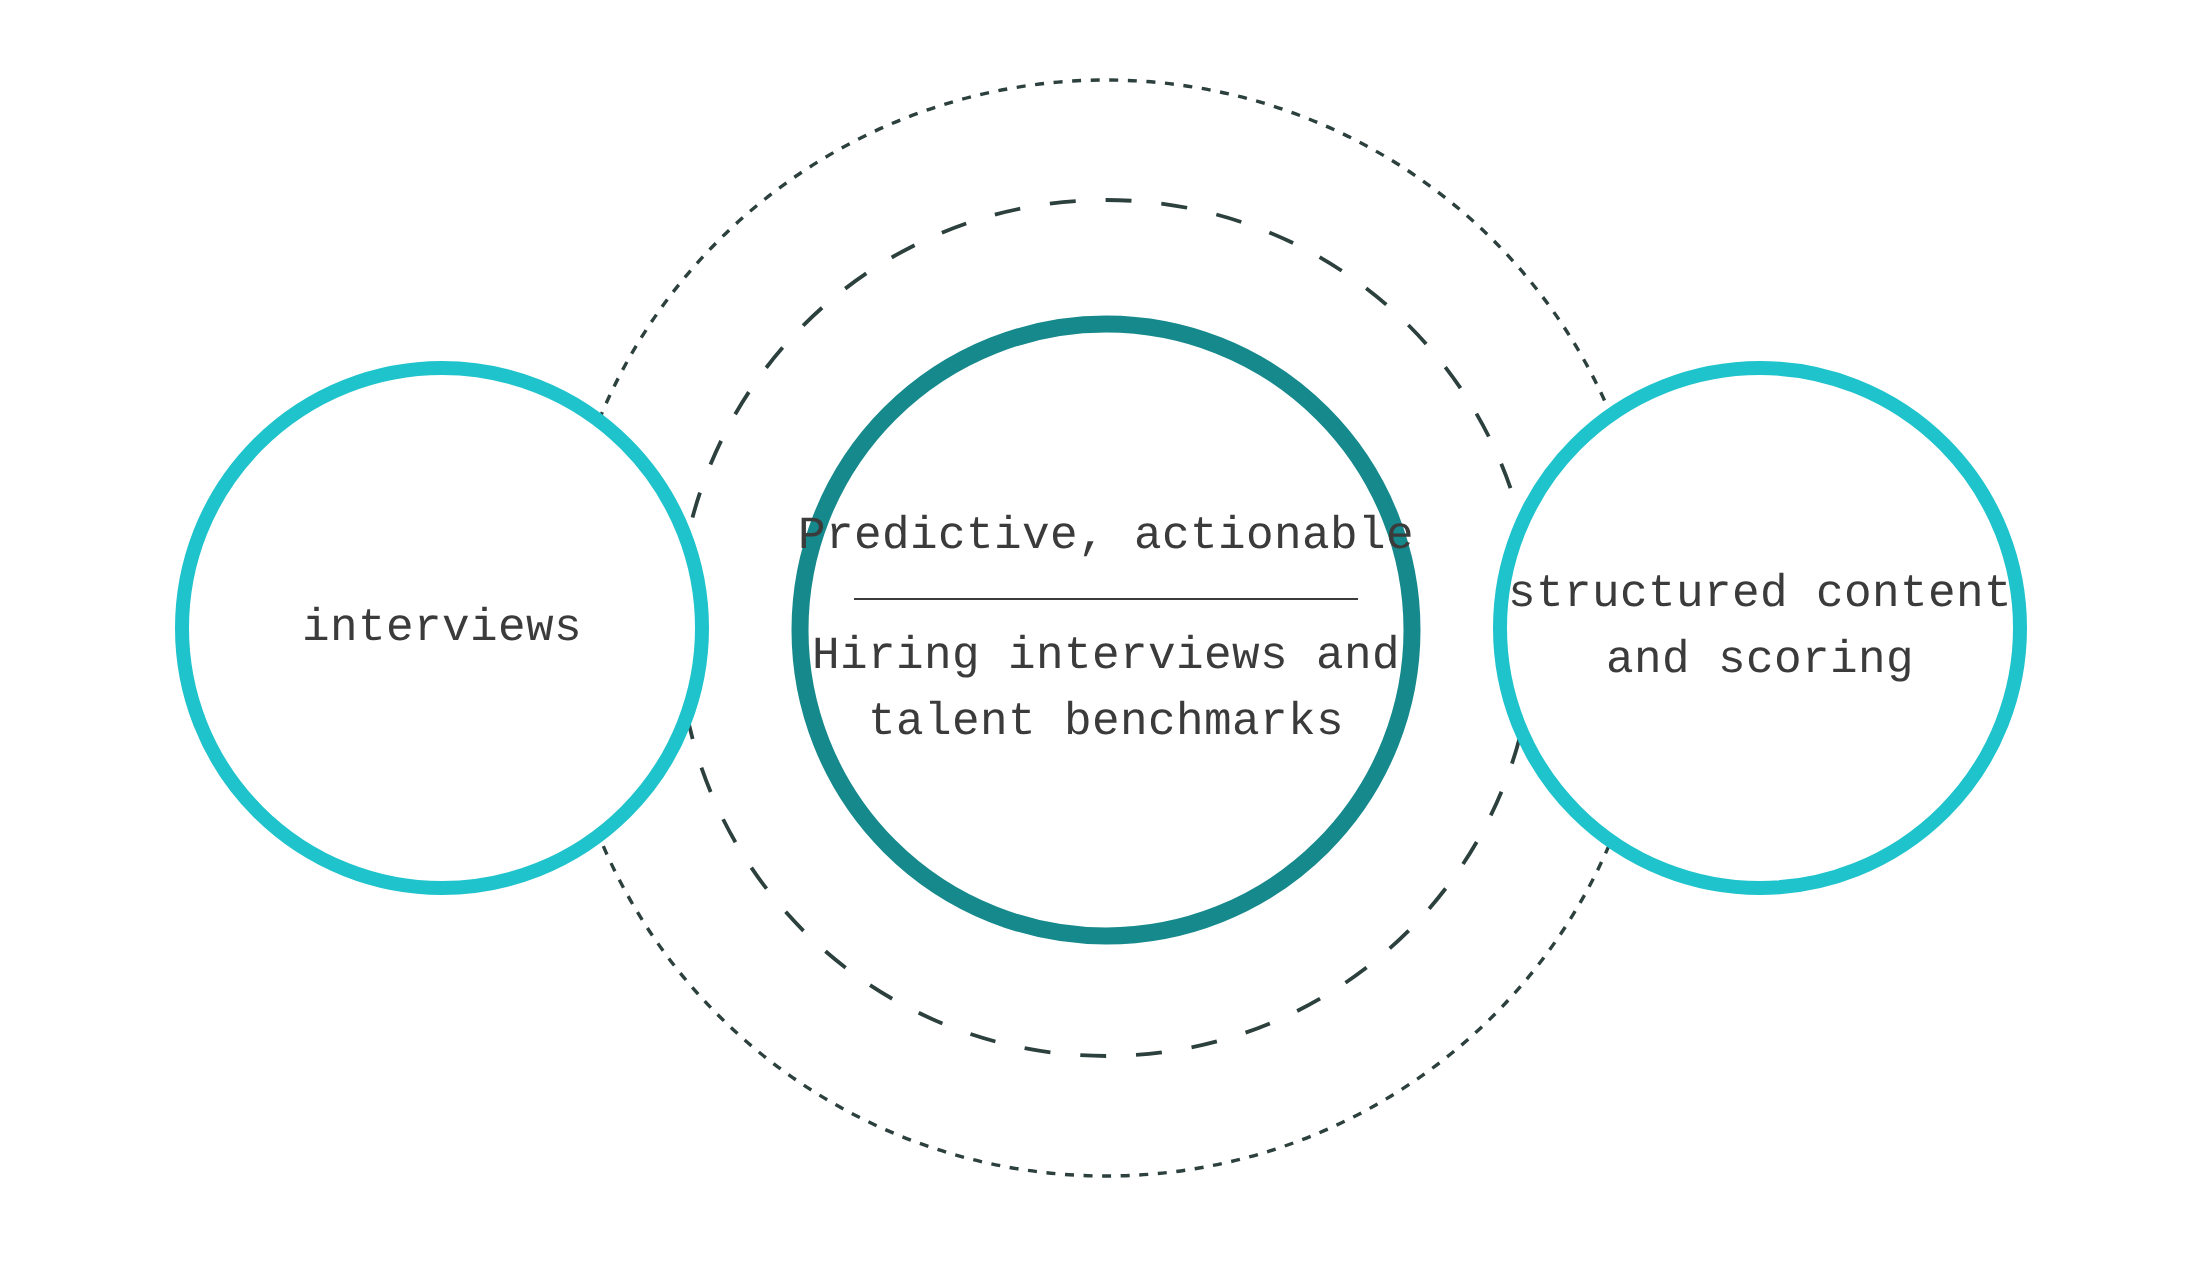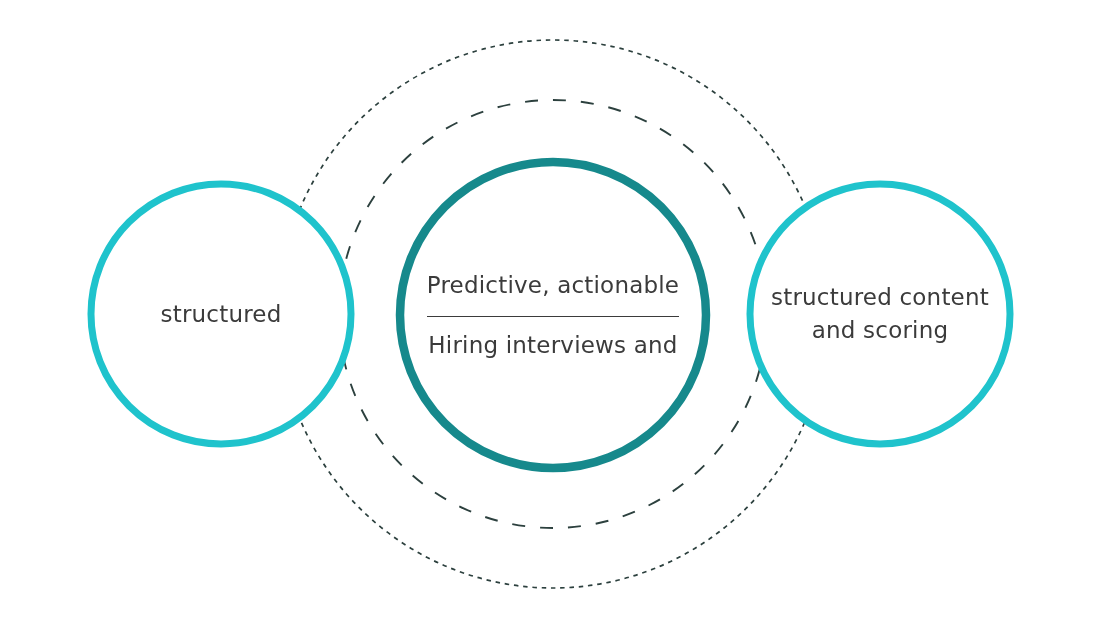--- a/index.html
+++ b/index.html
@@ -24,20 +24,21 @@
     position: absolute;
     display: flex;
     flex-direction: column;
     align-items: center;
     justify-content: center;
     text-align: center;
     color: #3b3b3b;
     font-size: 23px;
     line-height: 33px;
     letter-spacing: 0.2px;
+    font-family: Liberation Mono, monospace;
   }
   .label-left  { left: 88px;  top: 181px; width: 266px; height: 266px; }
   .label-right { left: 747px; top: 181px; width: 266px; height: 266px; }
   .label-center{ left: 398px; top: 160px; width: 310px; height: 310px; }
   .divider {
     width: 252px;
     height: 0;
     border-top: 1.5px solid #3b3b3b;
     margin: 14px 0 12px 0;
   }
@@ -54,30 +55,31 @@
     <circle cx="553" cy="314" r="214" fill="none" stroke-width="1.9" stroke-dasharray="13 15" stroke="#2C403E"></circle>
 
     <circle cx="221" cy="314" r="130" fill="#ffffff" stroke-width="7" stroke="#1FC3CC"></circle>
 
     <circle cx="880" cy="314" r="130" fill="#ffffff" stroke-width="7" stroke="#1FC3CC"></circle>
 
     <circle cx="553" cy="315" r="153" fill="#ffffff" stroke-width="8.5" stroke="#16898C"></circle>
   </svg>
 
   <div class="label-block label-left">
-    <div>structured</div>
+    <div>interviews</div>
   </div>
 
   <div class="label-block label-center">
     <div>
       <div>Predictive, actionable</div>
     </div>
     <div class="divider"></div>
     <div>
       <div>Hiring interviews and</div>
+      <div>talent benchmarks</div>
     </div>
   </div>
 
   <div class="label-block label-right">
     <div>structured content</div>
     <div>and scoring</div>
   </div>
 
 </div>
 

